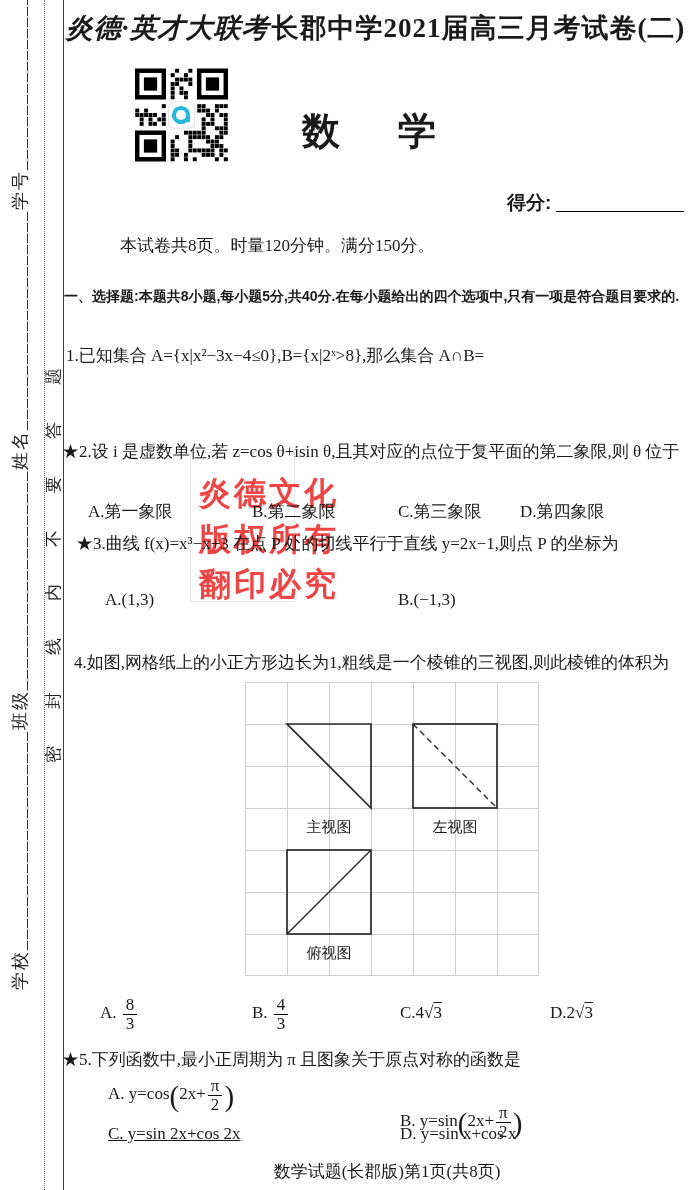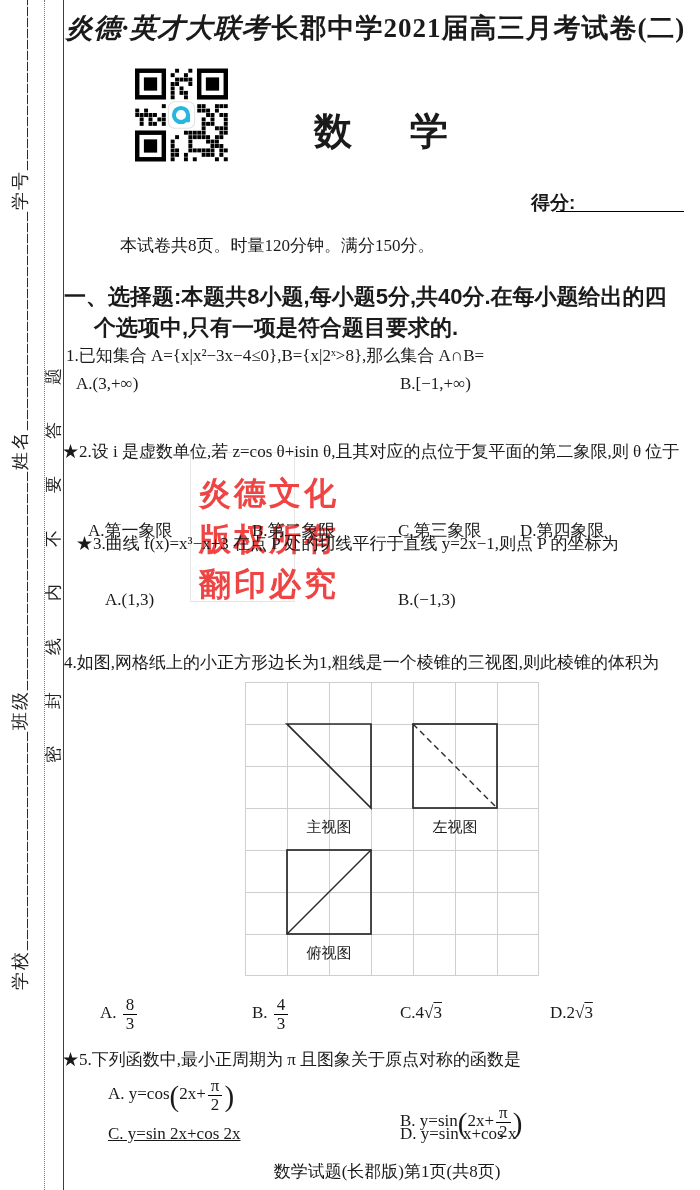--- a/index.html
+++ b/index.html
@@ -2,21 +2,21 @@
 <html><head>
 <meta charset="utf-8">
 <style>
   * { margin:0; padding:0; box-sizing:border-box; }
   html,body { background:#e8e8e8; }
   .page {
     position:relative; width:700px; height:1190px; margin:0 auto;
     background:#ffffff; overflow:hidden; color:#1a1a1a;
     font-family:"Liberation Serif", serif;
   }
-  .sans { font-family:"Liberation Sans", sans-serif;padding-left:24px; }
+  .sans { font-family:"Liberation Sans", sans-serif; }
 
   
   .vline { position:absolute; top:0; height:1190px; width:0; }
   .vline.dotted { left:44px; border-left:1px dotted #777; }
   .vline.solid  { left:63px; border-left:1.5px solid #3d3d3d; }
   .rot { position:absolute; transform:rotate(-90deg); white-space:nowrap; text-align:center; color:#222; }
   .side-fields { width:890px; height:24px; left:-425px; top:533px; font-size:18px; letter-spacing:2px; }
   .side-seal   { width:450px; height:22px; left:-172px; top:536px; font-size:17px; letter-spacing:37px; }
 
   
@@ -31,21 +31,21 @@
   .header .brand { font-style:italic; margin-right:2px; }
   .qr { position:absolute; left:135px; top:68px; }
   .subject { position:absolute; left:63px; top:106px; width:622px; text-align:center;
              font-size:38px; font-weight:bold; letter-spacing:10px; }
   .score-label { position:absolute; left:507px; top:190px; font-size:19px; font-weight:bold; }
   .score-line  { position:absolute; left:556px; top:191px; width:128px; height:21px; border-bottom:1.5px solid #000; }
   .paper-info  { position:absolute; left:120px; top:234px; font-size:17px; }
 
   
   .section-title { position:absolute; left:64px; top:281px; width:622px;
-                   font-size:22px; font-weight:bold; line-height:31px;
+                   font-size:14px; font-weight:bold; line-height:31px;
                    padding-left:30px; text-indent:-30px; }
   .stem { position:absolute; font-size:17px; line-height:30px; }
   .optrow { position:absolute; left:63px; width:630px; height:30px; font-size:17px; }
   .optrow .opt { position:absolute; top:0; white-space:nowrap; }
 
   
   .frac { display:inline-block; vertical-align:-11px; text-align:center; margin:0 2px; }
   .frac .num { display:block; border-bottom:1px solid #000; padding:0 3px; line-height:18px; }
   .frac .den { display:block; line-height:18px; }
   .rad { text-decoration:overline; }
@@ -210,40 +210,36 @@
   </svg>
 
   <div class="subject sans">数　学</div>
   <div class="score-label sans">得分:</div>
   <div class="score-line"></div>
   <div class="paper-info">本试卷共8页。时量120分钟。满分150分。</div>
 
   <div class="section-title sans">一、选择题:本题共8小题,每小题5分,共40分.在每小题给出的四个选项中,只有一项是符合题目要求的.</div>
 
   <div class="stem" style="left:66px; top:341px; width:620px; padding-left:18px; text-indent:-18px;">1.已知集合 A={x|x²−3x−4≤0},B={x|2ˣ&gt;8},那么集合 A∩B=</div>
-  <div class="optrow" style="top:374px;">
-    <span class="opt" style="left:13px;">A.(3,+∞)</span>
-    <span class="opt" style="left:337px;">B.[−1,+∞)</span>
-  </div>
 
   <div class="stem" style="left:62px; top:437px; width:624px; padding-left:22px; text-indent:-22px;">★2.设 i 是虚数单位,若 z=cos θ+isin θ,且其对应的点位于复平面的第二象限,则 θ 位于</div>
-  <div class="optrow" style="top:500px;margin-top:19px;">
+  <div class="optrow" style="top:500px;">
     <span class="opt" style="left:25px;">A.第一象限</span>
     <span class="opt" style="left:189px;">B.第二象限</span>
     <span class="opt" style="left:335px;">C.第三象限</span>
     <span class="opt" style="left:457px;">D.第四象限</span>
   </div>
 
   <div class="stem" style="left:76px; top:529px; width:624px; padding-left:22px; text-indent:-22px;">★3.曲线 f(x)=x³−x+3 在点 P 处的切线平行于直线 y=2x−1,则点 P 的坐标为</div>
   <div class="optrow" style="top:590px;">
     <span class="opt" style="left:42px;">A.(1,3)</span>
     <span class="opt" style="left:335px;">B.(−1,3)</span>
   </div>
 
-  <div class="stem" style="left:64px; top:649px; width:620px; padding-left:18px; text-indent:-18px; line-height:28px;">4.如图,网格纸上的小正方形边长为1,粗线是一个棱锥的三视图,则此棱锥的体积为</div>
+  <div class="stem" style="left:74px; top:649px; width:620px; padding-left:18px; text-indent:-18px; line-height:28px;">4.如图,网格纸上的小正方形边长为1,粗线是一个棱锥的三视图,则此棱锥的体积为</div>
 
   <svg class="figure" width="294" height="294" viewBox="0 0 294 294">
     <path d="M0 0.5H294M0 42.5H294M0 84.5H294M0 126.5H294M0 168.5H294M0 210.5H294M0 252.5H294M0 293.5H294M0.5 0V294M42.5 0V294M84.5 0V294M126.5 0V294M168.5 0V294M210.5 0V294M252.5 0V294M293.5 0V294" stroke="#cfcfcf" stroke-width="1" fill="none"></path>
     <path d="M42 42H126V126L42 42Z" fill="none" stroke="#2b2b2b" stroke-width="1.7"></path>
     <rect x="168" y="42" width="84" height="84" fill="none" stroke="#2b2b2b" stroke-width="1.7"></rect>
     <line x1="168" y1="42" x2="252" y2="126" stroke="#2b2b2b" stroke-width="1.4" stroke-dasharray="6 4"></line>
     <rect x="42" y="168" width="84" height="84" fill="none" stroke="#2b2b2b" stroke-width="1.7"></rect>
     <line x1="42" y1="252" x2="126" y2="168" stroke="#2b2b2b" stroke-width="1.4"></line>
     <text x="84" y="150" text-anchor="middle" font-size="15" fill="#1a1a1a">主视图</text>
     <text x="210" y="150" text-anchor="middle" font-size="15" fill="#1a1a1a">左视图</text>

